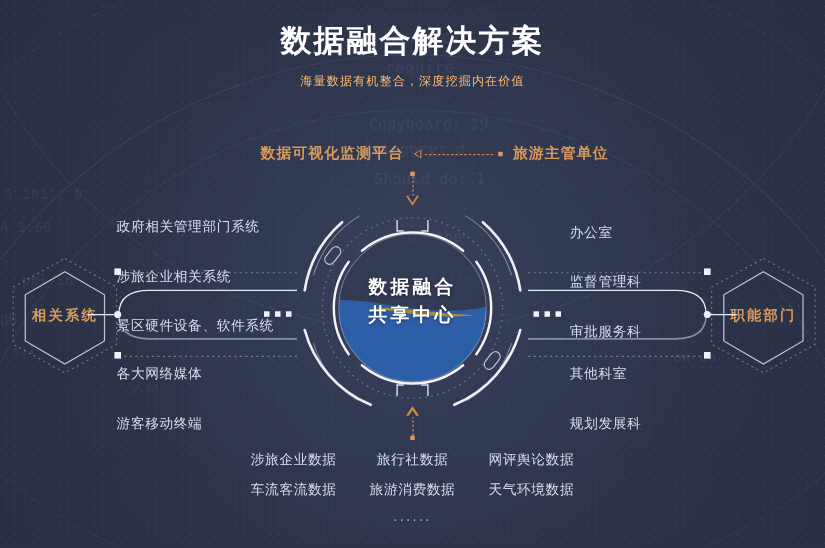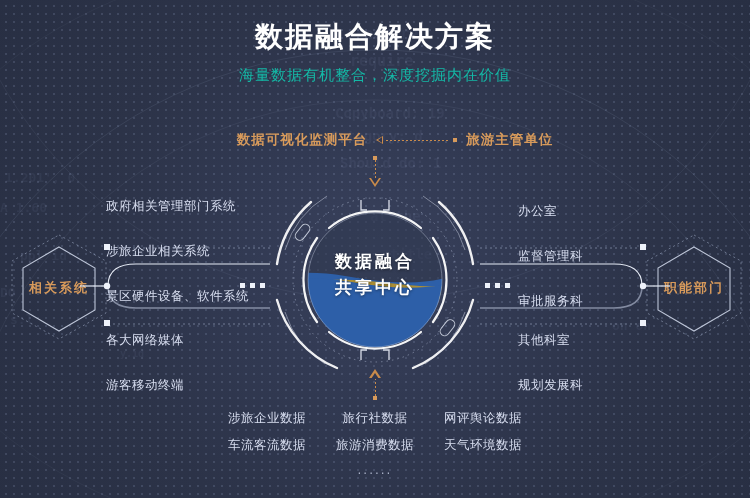--- a/index.html
+++ b/index.html
@@ -34,21 +34,21 @@
     font-weight:700;
   }
 
   
   .header{position:absolute;left:0;right:0;top:22px;text-align:center;}
   .title{
     font-size:28px;font-weight:700;color:#ffffff;letter-spacing:2px;
     line-height:1.1;
   }
   .subtitle{
-    margin-top:13px;font-size:15px;color:#14b8a6;letter-spacing:1px;font-weight:400;
+    margin-top:13px;font-size:11px;color:#fdba74;letter-spacing:1px;font-weight:400;
   }
 
   
   .toprow{
     position:absolute;top:131px;left:0;right:0;
     display:flex;align-items:center;justify-content:center;gap:9px;
     color:#d79a5b;font-size:13.5px;font-weight:700;letter-spacing:1px;padding-left:40px;
   }
   .toprow .lbl{color:#d79a5b;}
   .arrow-h{display:flex;align-items:center;gap:0;height:12px;}

